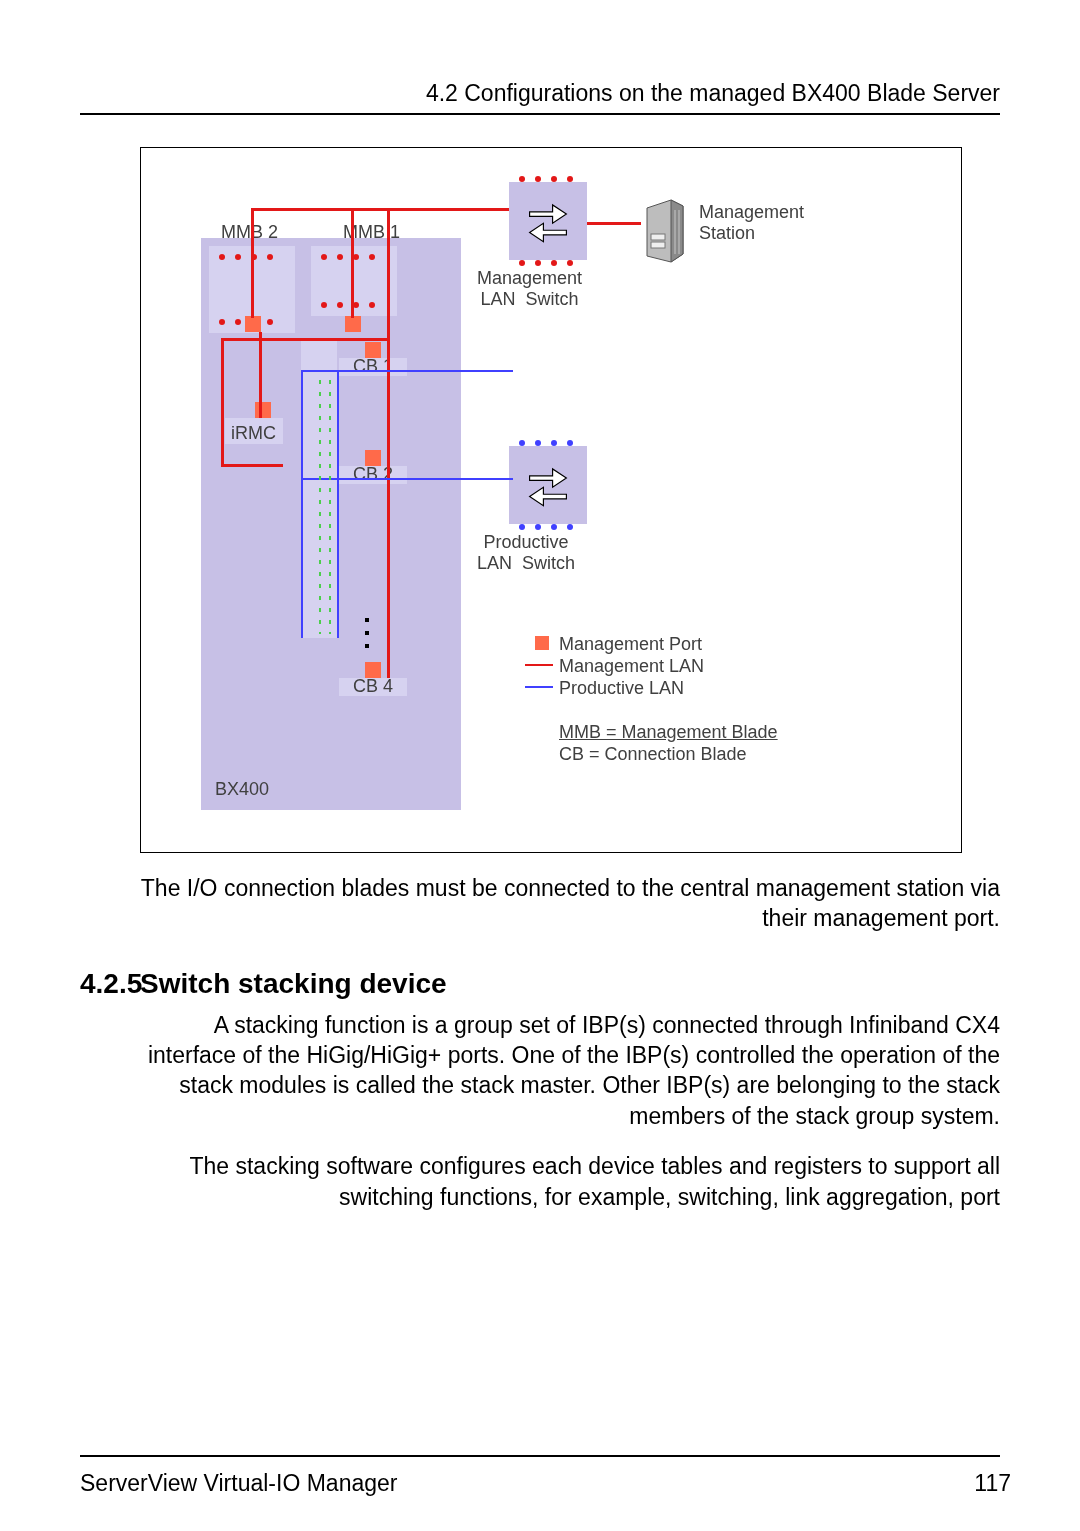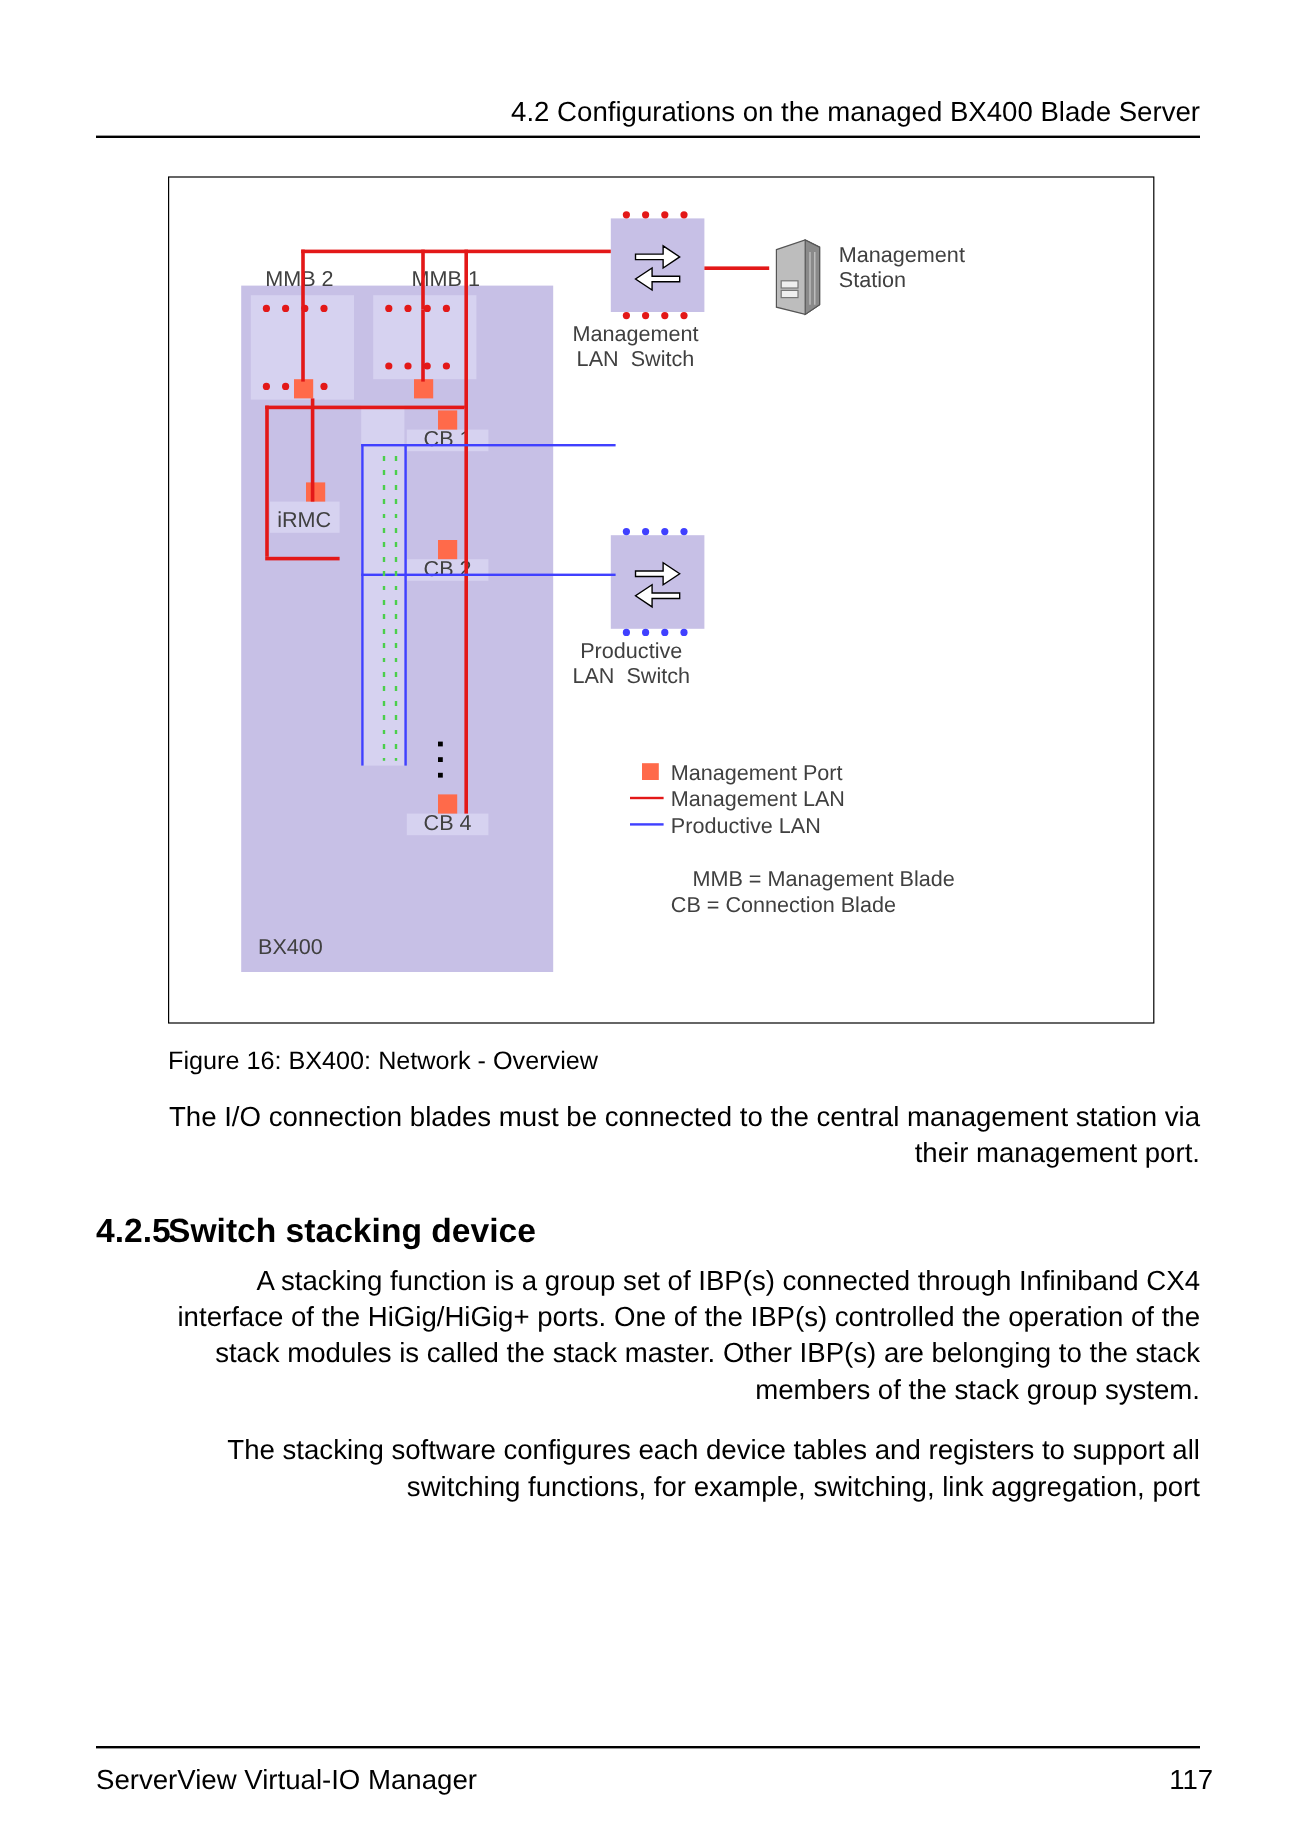--- a/index.html
+++ b/index.html
@@ -199,25 +199,24 @@
     <div style="position:absolute; left:178px; top:232px; width:2px; height:254px; background:repeating-linear-gradient(#4bcf4b 0 4px, transparent 4px 12px);"></div>
     <div style="position:absolute; left:188px; top:232px; width:2px; height:254px; background:repeating-linear-gradient(#4bcf4b 0 4px, transparent 4px 12px);"></div>
 
     <div class="legend-box" style="left:394px; top:488px;"></div>
     <div class="label" style="left:418px; top:486px;">Management   Port</div>
     <div class="legend-line" style="left:384px; top:516px; background:#e31818;"></div>
     <div class="label" style="left:418px; top:508px;">Management   LAN</div>
     <div class="legend-line" style="left:384px; top:538px; background:#4040ff;"></div>
     <div class="label" style="left:418px; top:530px;">Productive   LAN</div>
 
-    <div class="label" style="left:436px; top:574px;">MMB = Management  Blade</div>
+    <div class="label" style="left:418px; top:574px;text-decoration:underline;">MMB = Management  Blade</div>
     <div class="label" style="left:418px; top:596px;">CB     = Connection  Blade</div>
   </div>
 
-  <div class="caption">Figure 16: BX400: Network - Overview</div>
 
   <p class="body-text">The I/O connection blades must be connected to the central management station via their management port.</p>
 
   <div class="sect-row">
     <span class="sect-num">4.2.5</span>
     <span class="sect-title">Switch stacking device</span>
   </div>
 
   <p class="body-text">A stacking function is a group set of IBP(s) connected through Infiniband CX4 interface of the HiGig/HiGig+ ports. One of the IBP(s) controlled the operation of the stack modules is called the stack master. Other IBP(s) are belonging to the stack members of the stack group system.</p>
   <p class="body-text">The stacking software configures each device tables and registers to support all switching functions, for example, switching, link aggregation, port</p>

